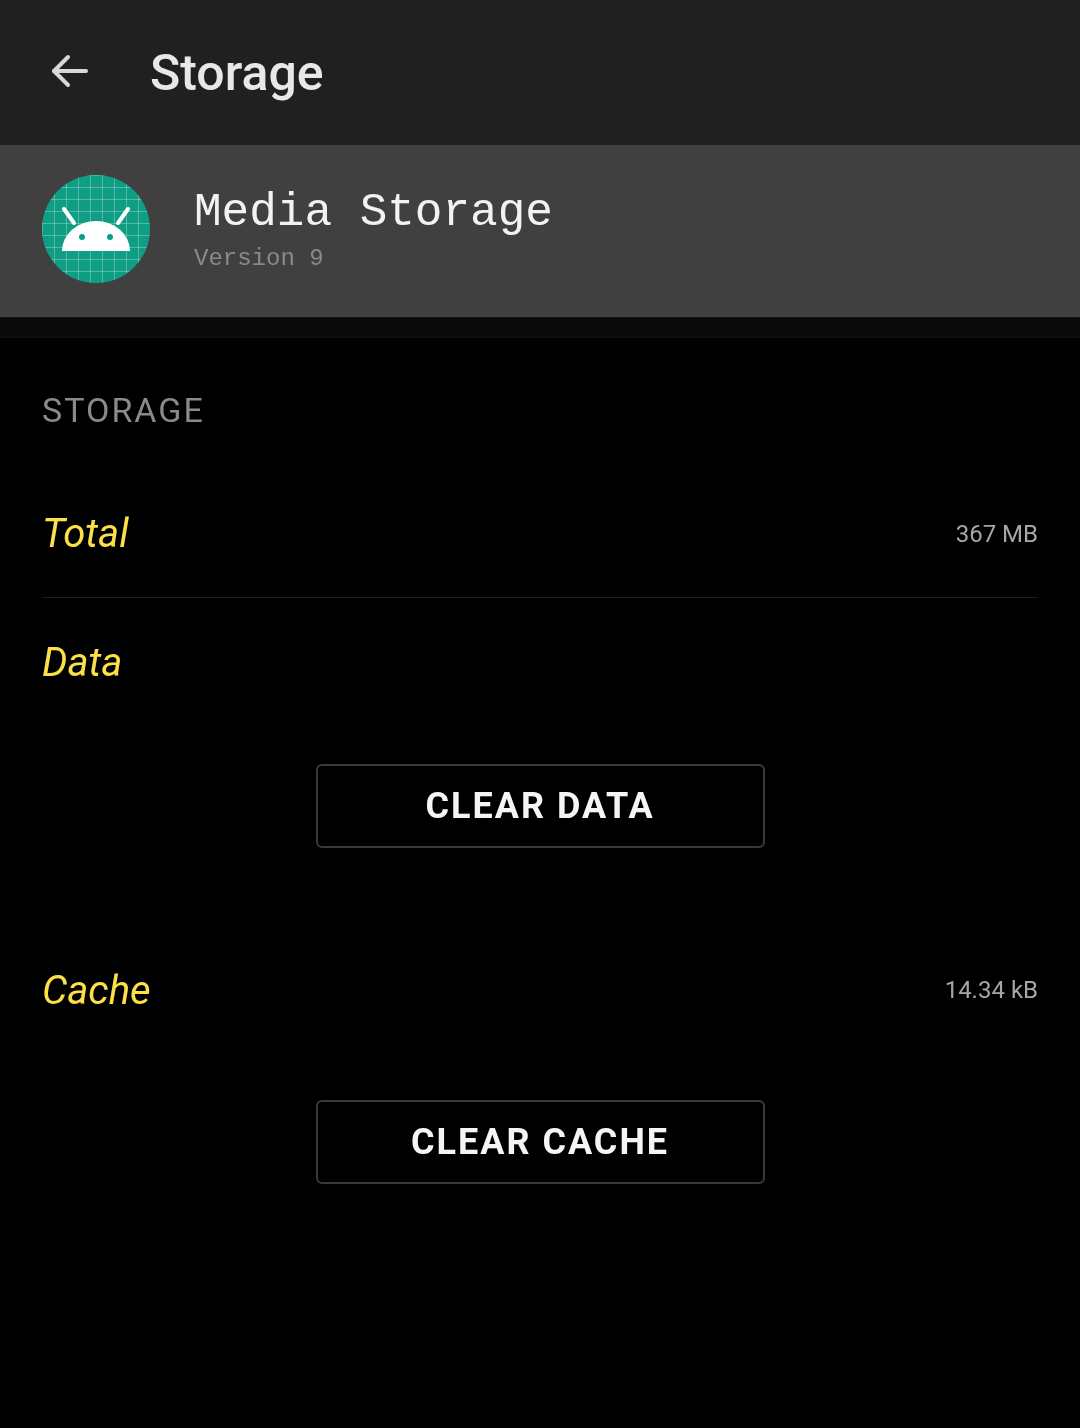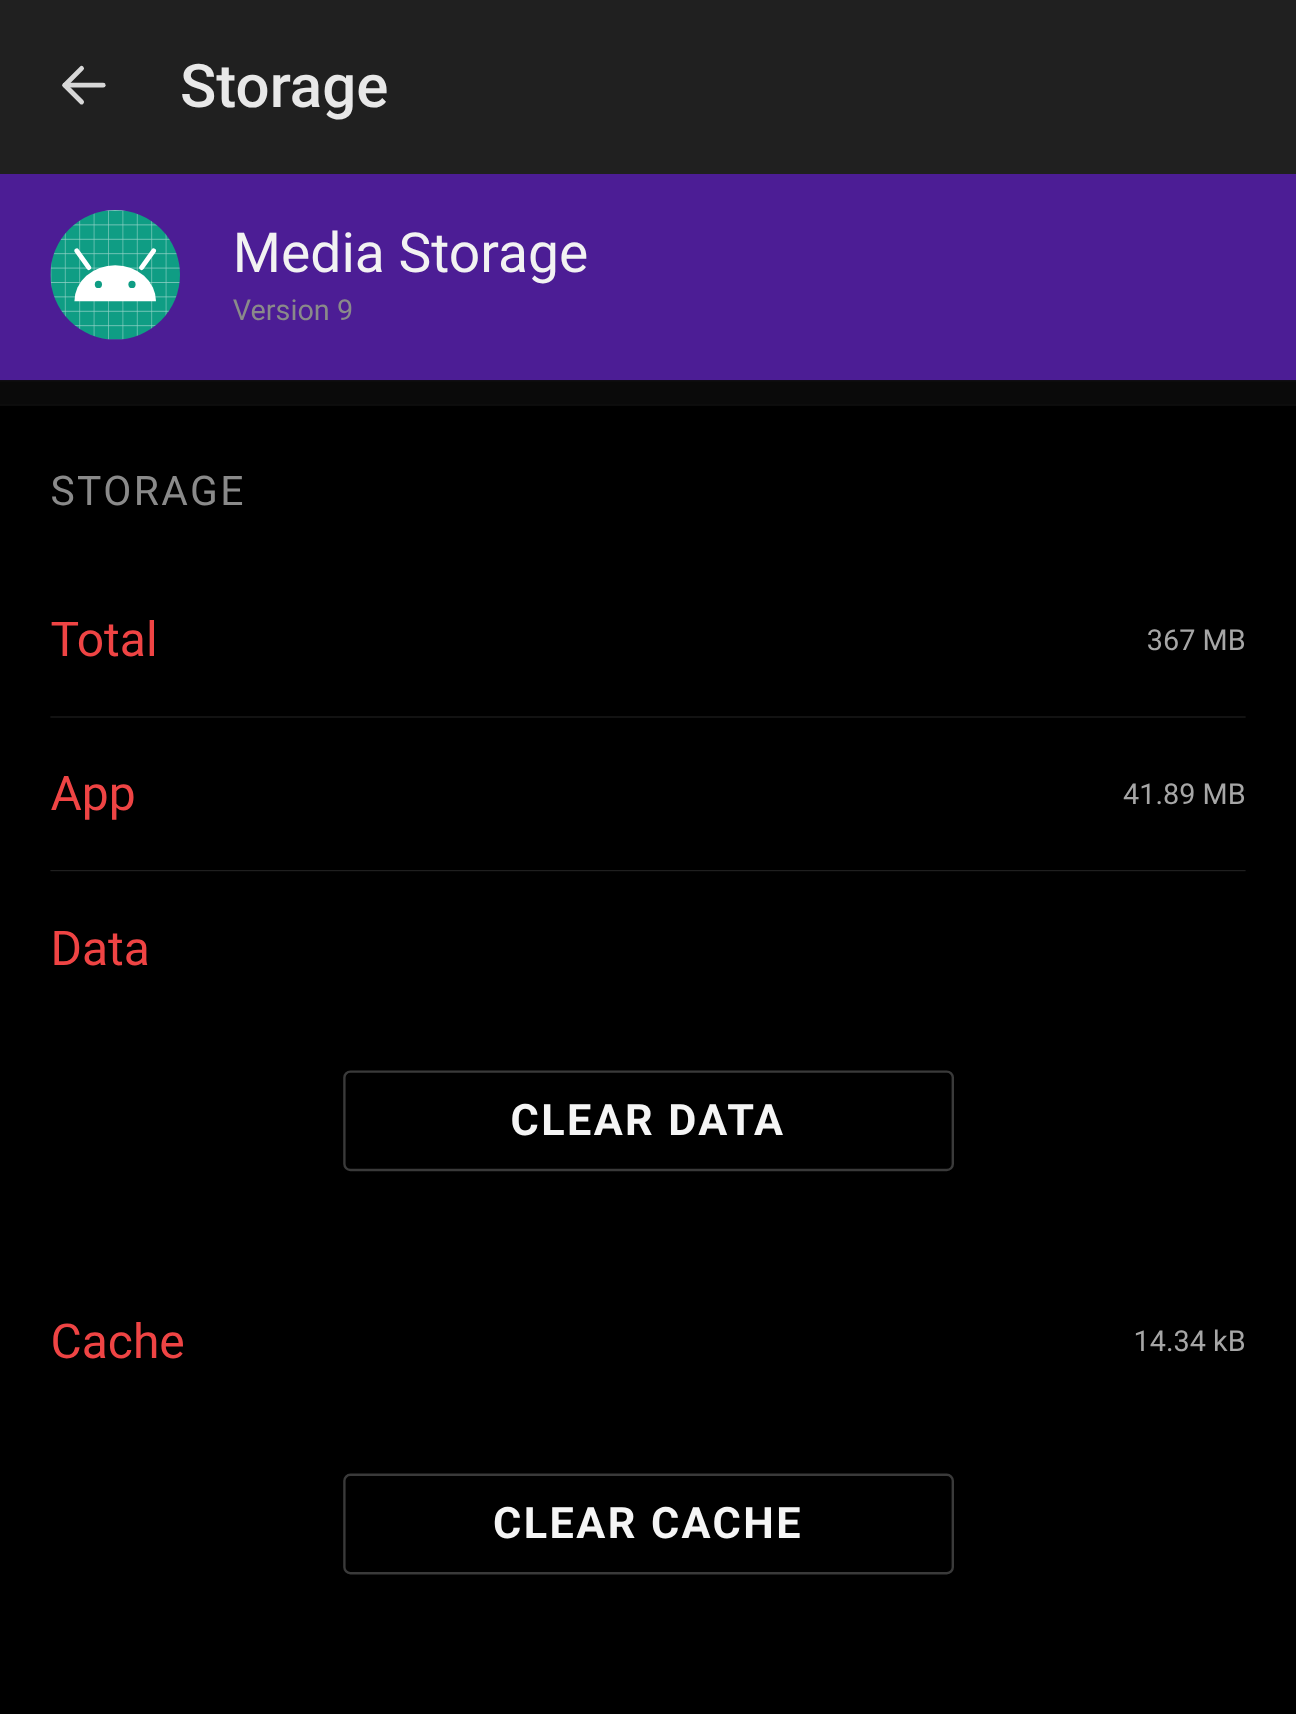--- a/index.html
+++ b/index.html
@@ -31,24 +31,25 @@
   }
   .back-btn svg { width: 48px; height: 48px; }
   .appbar-title {
     font-size: 50px;
     font-weight: 500;
     color: #e8e8e8;
   }
 
   
   .app-header {
-    background: #4c1d95;
+    background: #404040;
     display: flex;
     align-items: center;
     padding: 30px 42px 34px;
+    font-family: Liberation Mono, monospace;
   }
   .app-icon {
     width: 108px;
     height: 108px;
     margin-right: 44px;
   }
   .app-icon svg { width: 108px; height: 108px; }
   .app-name {
     font-size: 46px;
     font-weight: 400;
@@ -82,38 +83,39 @@
   .row {
     display: flex;
     justify-content: space-between;
     align-items: center;
     height: 128px;
     border-bottom: 1px solid #1f1f1f;
   }
   .row.no-border { border-bottom: none; }
   .row-label {
     font-size: 40px;
-    color: #ef4444;
+    color: #fde047;
+    font-style: italic;
   }
   .row-value {
     font-size: 24px;
     color: #a6a6a6;
   }
 
   .action-row {
     display: flex;
     justify-content: center;
     padding: 38px 0 10px;
   }
   .action-row.second {
     padding-top: 46px;
     align-items: center;
   }
   .pill-button {
-    width: 509px;
+    width: 449px;
     height: 84px;
     border: 2px solid #3a3a3a;
     border-radius: 6px;
     background: transparent;
     color: #f5f5f5;
     font-size: 36px;
     font-weight: 700;
     letter-spacing: 2px;
     display: flex;
     align-items: center;
@@ -176,24 +178,20 @@
 <div class="section-gap"></div>
 
 <div class="content">
   <div class="section-label">STORAGE</div>
 
   <div class="row">
     <div class="row-label">Total</div>
     <div class="row-value">367 MB</div>
   </div>
 
-  <div class="row">
-    <div class="row-label">App</div>
-    <div class="row-value">41.89 MB</div>
-  </div>
 
   <div class="row no-border">
     <div class="row-label">Data</div>
   </div>
 
   <div class="action-row">
     <div class="pill-button">CLEAR DATA</div>
   </div>
 
   <div class="cache-block">

